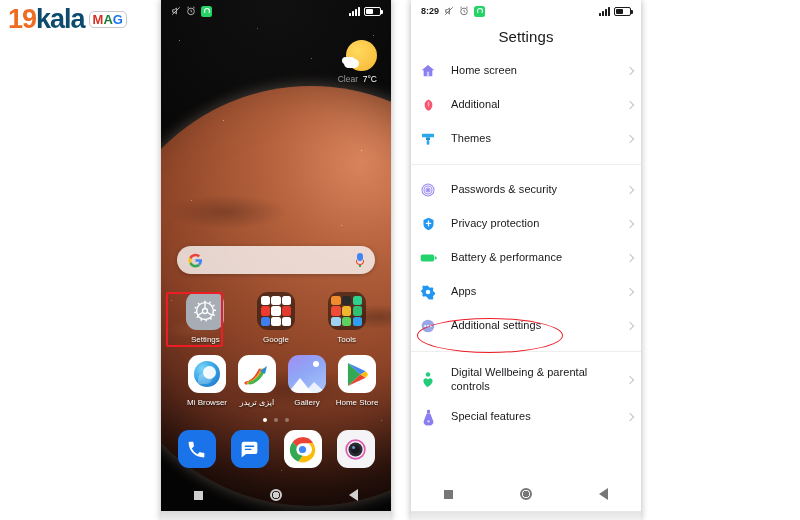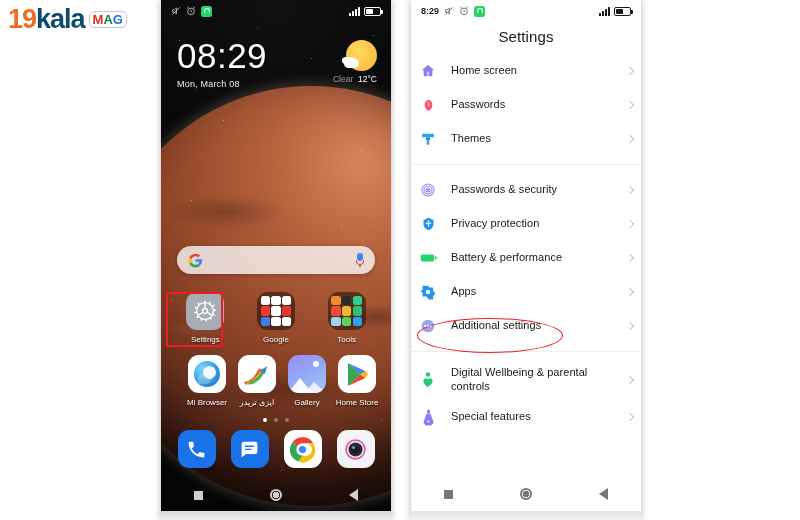--- a/index.html
+++ b/index.html
@@ -304,30 +304,26 @@
             <b style="height:5px"></b>
             <b style="height:7px"></b>
             <b style="height:9px"></b>
         </span>
         <span class="ico-batt">
             <i></i>
           </span>
       </div>
     </div>
 
-    <div class="clockbox">
-      <div class="clock-time">08:29</div>
-      <div class="clock-date">Mon, March 08</div>
-    </div>
 
     <div class="weatherbox">
       <div class="sun"></div>
       <div class="weather-txt">
         <span class="cond">Clear</span>
-        &nbsp;<span>12°C</span>
+        &nbsp;<span>7°C</span>
       </div>
     </div>
 
     <div class="searchbar">
       <svg width="15" height="15" viewBox="0 0 48 48">
         <path fill="#4285F4" d="M45 24c0-1.6-.1-2.7-.4-4H24v7.6h12c-.2 2-1.5 5-4.4 7l6.7 5.2C42.2 36 45 30.6 45 24z"></path>
         <path fill="#34A853" d="M24 46c5.9 0 10.9-2 14.5-5.3l-6.9-5.3c-1.8 1.3-4.3 2.2-7.6 2.2-5.8 0-10.7-3.8-12.5-9.1l-7.1 5.5C8 40.6 15.4 46 24 46z"></path>
         <path fill="#FBBC05" d="M11.5 28.5c-.5-1.4-.8-2.9-.8-4.5s.3-3.1.7-4.5l-7.1-5.5C2.8 16.9 2 20.3 2 24s.8 7.1 2.3 10l7.2-5.5z"></path>
         <path fill="#EA4335" d="M24 10.7c4.1 0 6.9 1.8 8.5 3.3l6.2-6C34.9 4.5 29.9 2 24 2 15.4 2 8 7.4 4.3 14l7.1 5.5c1.9-5.3 6.8-8.8 12.6-8.8z"></path>
       </svg>
@@ -551,21 +547,21 @@
           <span class="row-lb">Home screen</span>
           <span class="chev"></span>
         </div>
         <div class="row">
           <span class="row-ic">
             <svg width="15" height="16" viewBox="0 0 24 24">
                 <path d="M12 3 C7 5 5 9 6 14 c1 4 4 7 6 7 s5-3 6-7 C19 9 17 5 12 3z" fill="#f8566f"></path>
                 <path d="M12 5 c-2 3-2 7 0 11 2-4 2-8 0-11z" fill="#fff" opacity=".45"></path>
               </svg>
           </span>
-          <span class="row-lb">Passwords</span>
+          <span class="row-lb">Additional</span>
           <span class="chev"></span>
         </div>
         <div class="row">
           <span class="row-ic">
             <svg width="16" height="16" viewBox="0 0 24 24">
                 <rect x="3" y="4" width="18" height="5.5" rx="1" fill="#2ba7f0"></rect>
                 <rect x="9" y="9.5" width="6" height="4" fill="#1f8fd6"></rect>
                 <rect x="10" y="13.5" width="4" height="7" rx="1.5" fill="#2ba7f0"></rect>
               </svg>
           </span>

